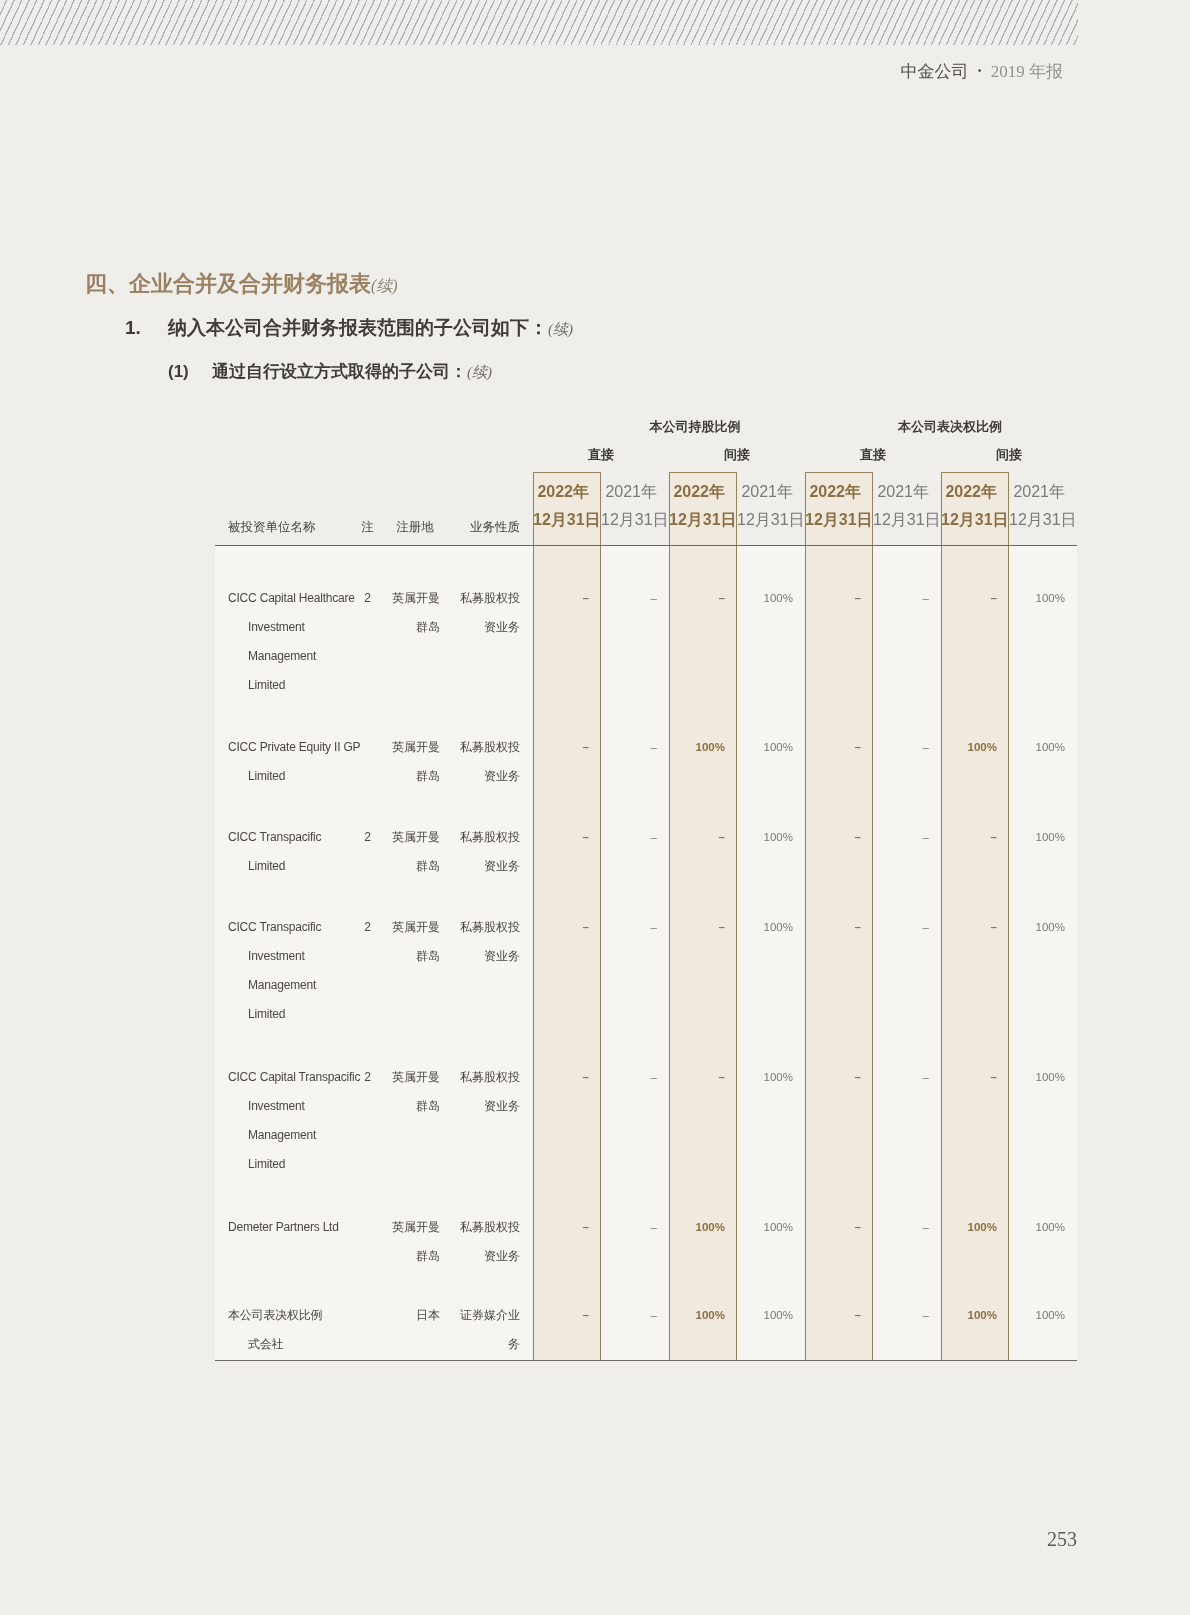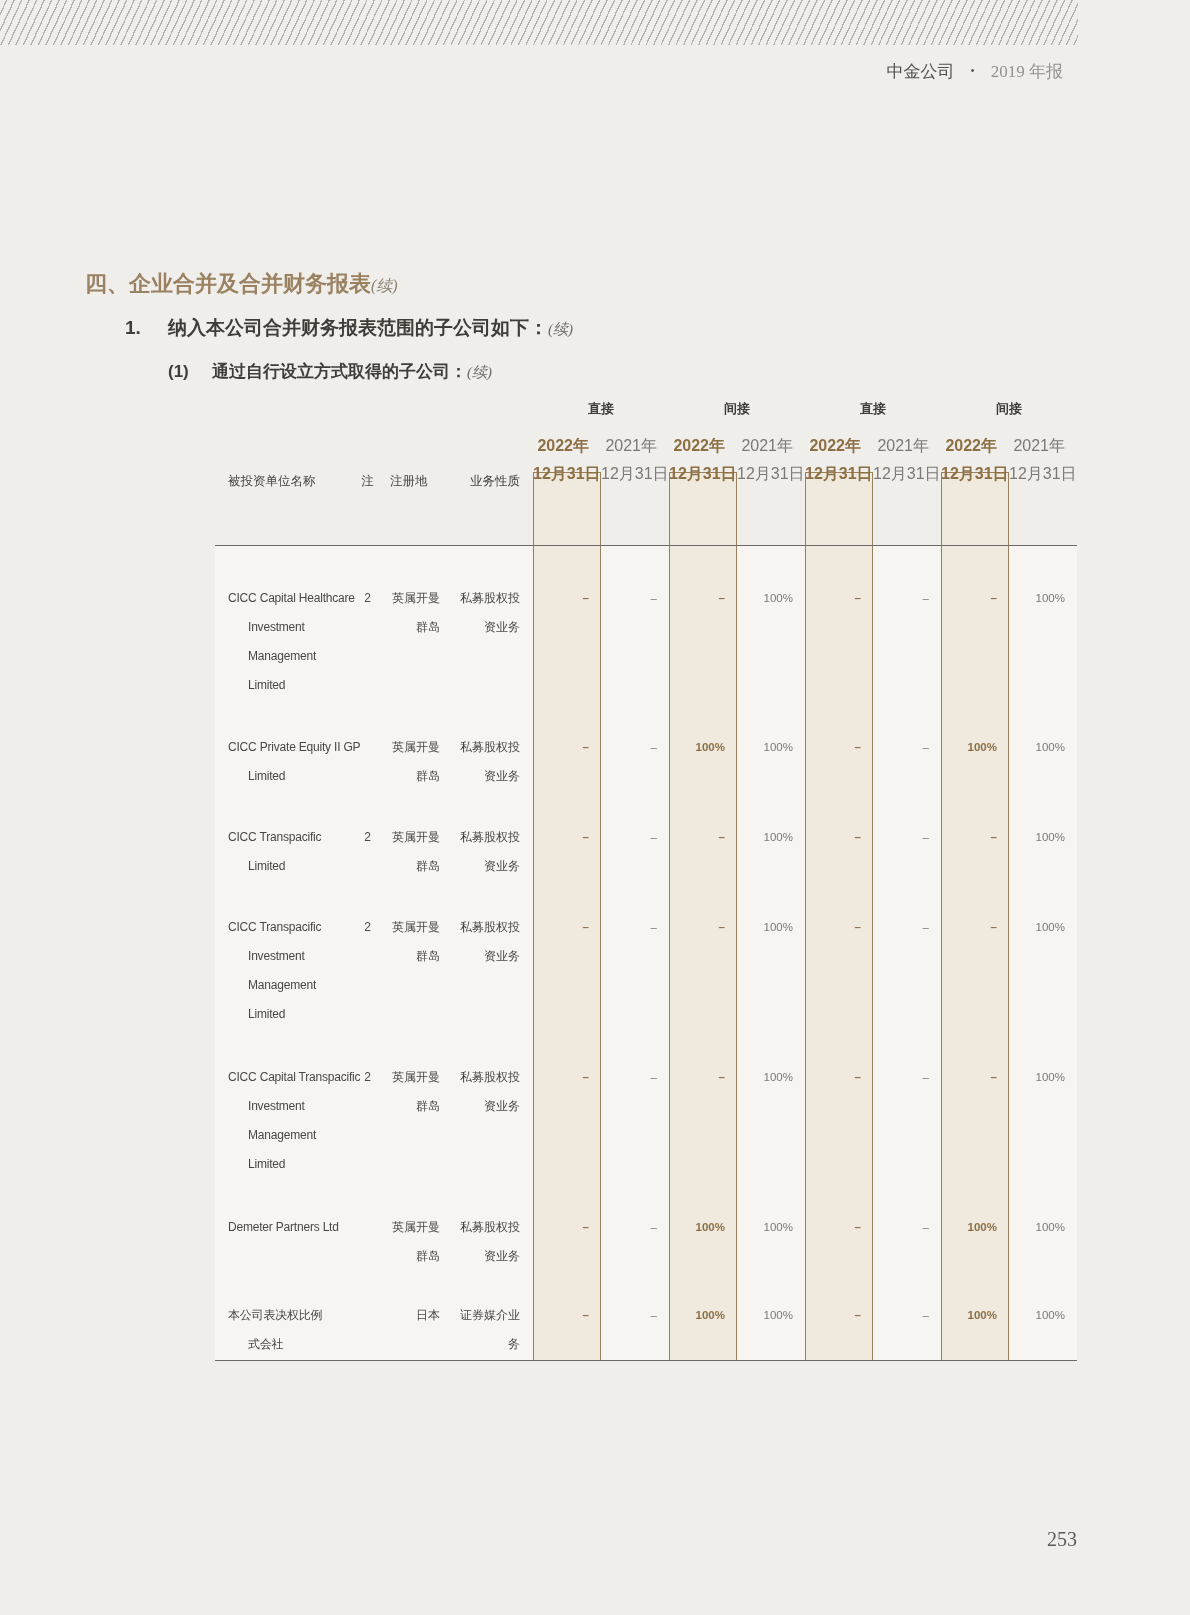--- a/index.html
+++ b/index.html
@@ -11,21 +11,21 @@
   }
   
   .stripes{
     position:absolute;top:0;left:0;width:1078px;height:45px;
     background:repeating-linear-gradient(115deg,rgba(0,0,0,0) 0px,rgba(0,0,0,0) 5.5px,#b3b2b0 5.5px,#b3b2b0 6.8px);
   }
   
   .pg-header{
     position:absolute;top:60px;right:127px;
     font-family:"Liberation Serif",serif;font-size:17px;color:#53504c;
-    display:flex;align-items:center;gap:16px;white-space:nowrap;margin-left:12px;
+    display:flex;align-items:center;gap:9px;white-space:nowrap;margin-left:12px;
   }
   .pg-header .bullet{font-size:12px;color:#56534e;}
   .pg-header .edition{color:#93918d;}
   
   .h-section{
     position:absolute;left:85px;top:268px;font-size:22px;font-weight:bold;color:#9a8161;
     line-height:32px;white-space:nowrap;
   }
   .cont{
     font-family:"Liberation Serif",serif;font-style:italic;font-weight:normal;
@@ -62,21 +62,21 @@
   }
   .g1{grid-column:6/10;left:26px;}
   .g2{grid-column:10/14;left:9px;}
   .hdr-di{height:26px;}
   .di{font-size:13px;font-weight:bold;color:#3f3c38;text-align:center;white-space:nowrap;}
   .d1{grid-column:6/8;} .d2{grid-column:8/10;} .d3{grid-column:10/12;} .d4{grid-column:12/14;}
   .hdr-dates{height:73px;}
   .colhdr{align-self:end;padding-bottom:10px;line-height:15px;font-size:12.5px;color:#45423e;white-space:nowrap;}
   .ch-name{padding-left:13px;}
   .ch-note{text-align:center;}
-  .ch-reg{text-align:left;}
+  .ch-reg{text-align:center;}
   .ch-biz{text-align:right;}
   .datecell{text-align:right;padding:6px 12px 0 0;line-height:28px;font-size:16px;white-space:nowrap;}
   .y2022{color:#8d6f44;font-weight:bold;}
   .y2021{color:#7b7975;}
   
   .tbody{position:relative;z-index:2;}
   .row{line-height:29px;font-size:12px;align-items:start;}
   .m1{margin-top:38px;} .m2{margin-top:33px;} .m3{margin-top:32px;} .m4{margin-top:32px;}
   .m5{margin-top:34px;} .m6{margin-top:34px;} .m7{margin-top:30px;}
   .cell{color:#4a4743;}
@@ -118,20 +118,24 @@
 </div>
 
 <div class="table-wrap">
   <div class="tbody-bg"></div>
   <div class="colbox cb1"></div>
   <div class="colbox cb2"></div>
   <div class="colbox cb3"></div>
   <div class="colbox cb4"></div>
 
   <div class="thead">
+    <div class="tgrid hdr-groups">
+      <div class="grp g1">本公司持股比例</div>
+      <div class="grp g2">本公司表决权比例</div>
+    </div>
     <div class="tgrid hdr-di">
       <div class="di d1">直接</div>
       <div class="di d2">间接</div>
       <div class="di d3">直接</div>
       <div class="di d4">间接</div>
     </div>
     <div class="tgrid hdr-dates">
       <div class="colhdr ch-name">被投资单位名称</div>
       <div class="colhdr ch-note">注</div>
       <div class="colhdr ch-reg">注册地</div>

